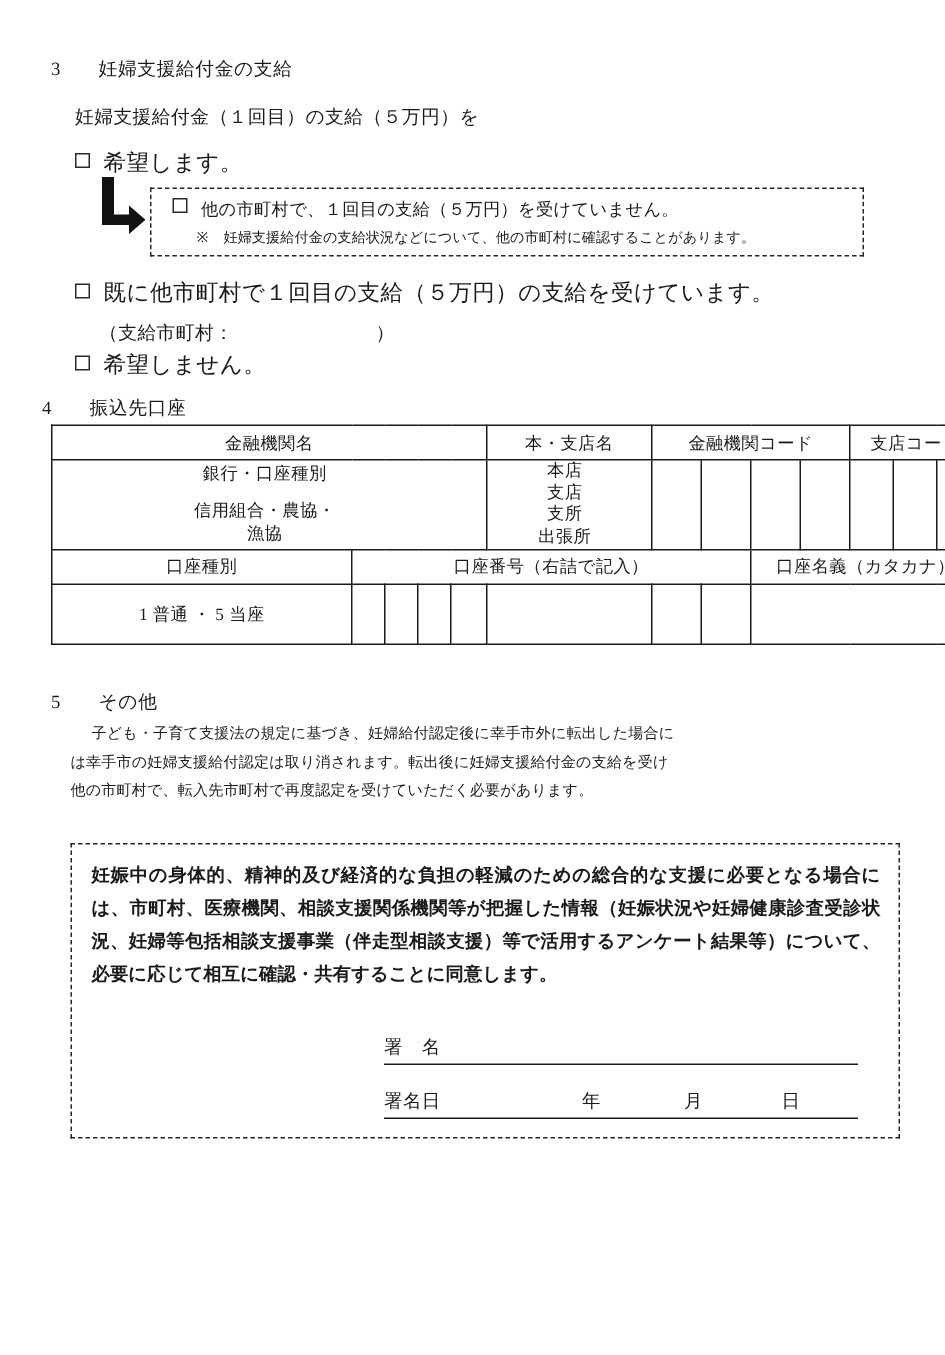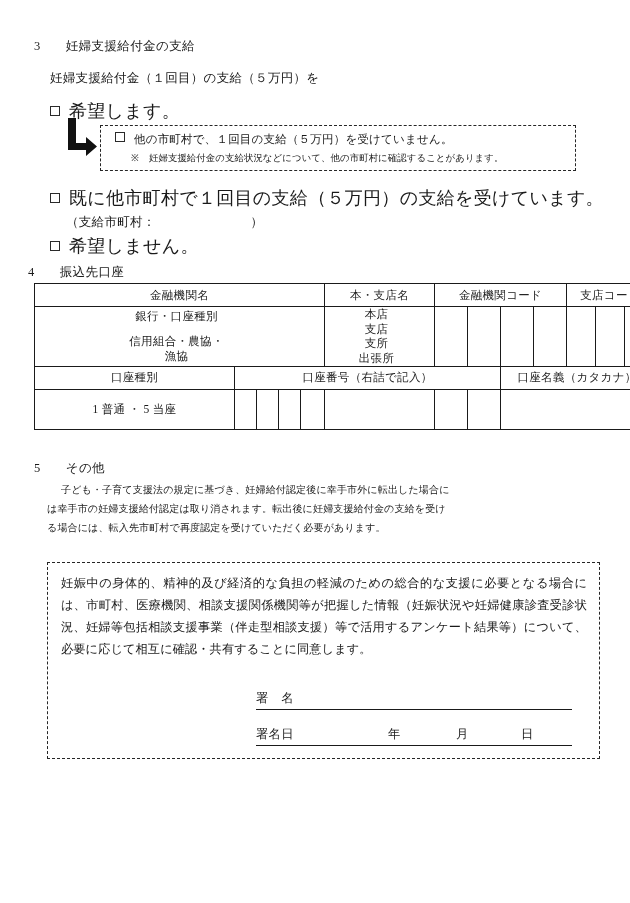--- a/index.html
+++ b/index.html
@@ -18,21 +18,21 @@
   .page {
     position: relative;
     width: 630px;
     height: 903px;
   }
 
   
   .abs { position: absolute; white-space: nowrap; }
   .sec-head { font-size: 12.5px; letter-spacing: .4px; }
   .body-ln  { font-size: 12.5px; letter-spacing: .3px; }
-  .chk-ln   { font-size: 18px; letter-spacing: .3px; }
+  .chk-ln   { font-size: 15px; letter-spacing: .3px; }
 
   .cbox {
     display: inline-block;
     width: 8px; height: 8px;
     border: 1px solid #2a2a2a;
     vertical-align: 1px;
     margin-right: 9px;
     background: #fff;
   }
 
@@ -83,20 +83,21 @@
   
   .consent-p {
     position: absolute;
     left: 13px; top: 9px;
     width: 526px;
     font-size: 12.2px;
     line-height: 22px;
     letter-spacing: .1px;
     text-align: justify;
     text-justify: inter-character;
+    font-weight: bold;
   }
 
   
   .sig-row { position: absolute; font-size: 12.3px; letter-spacing: .3px; }
   .sig-rule {
     position: absolute;
     height: 0;
     border-bottom: 1.1px solid #1a1a1a;
   }
   .ymd { position: absolute; font-size: 12.3px; letter-spacing: .3px; }
@@ -221,21 +222,21 @@
   </table>
 
   <div class="abs sec-head" style="left:34px; top:460px;">
     <span>5</span>
     <span style="display:inline-block;width:18px;"></span>
     <span>その他</span>
   </div>
   <div class="p5" style="left:47px; top:480px;">
     <div style="text-indent:14px;">子ども・子育て支援法の規定に基づき、妊婦給付認定後に幸手市外に転出した場合に</div>
     <div>は幸手市の妊婦支援給付認定は取り消されます。転出後に妊婦支援給付金の支給を受け</div>
-    <div>る場合には、転入先市町村で再度認定を受けていただく必要があります。</div>
+    <div>他の市町村で、転入先市町村で再度認定を受けていただく必要があります。</div>
   </div>
 
   <div class="dashbox" id="consent-box">
     <div class="consent-p">
       <span id="consent-text">妊娠中の身体的、精神的及び経済的な負担の軽減のための総合的な支援に必要となる場合には、市町村、医療機関、相談支援関係機関等が把握した情報（妊娠状況や妊婦健康診査受診状況、妊婦等包括相談支援事業（伴走型相談支援）等で活用するアンケート結果等）について、必要に応じて相互に確認・共有することに同意します。</span>
     </div>
 
     <div class="sig-row" style="left:208px; top:127px;">署　名</div>
     <div class="sig-rule" style="left:208px; top:146px; width:316px;"></div>
 

